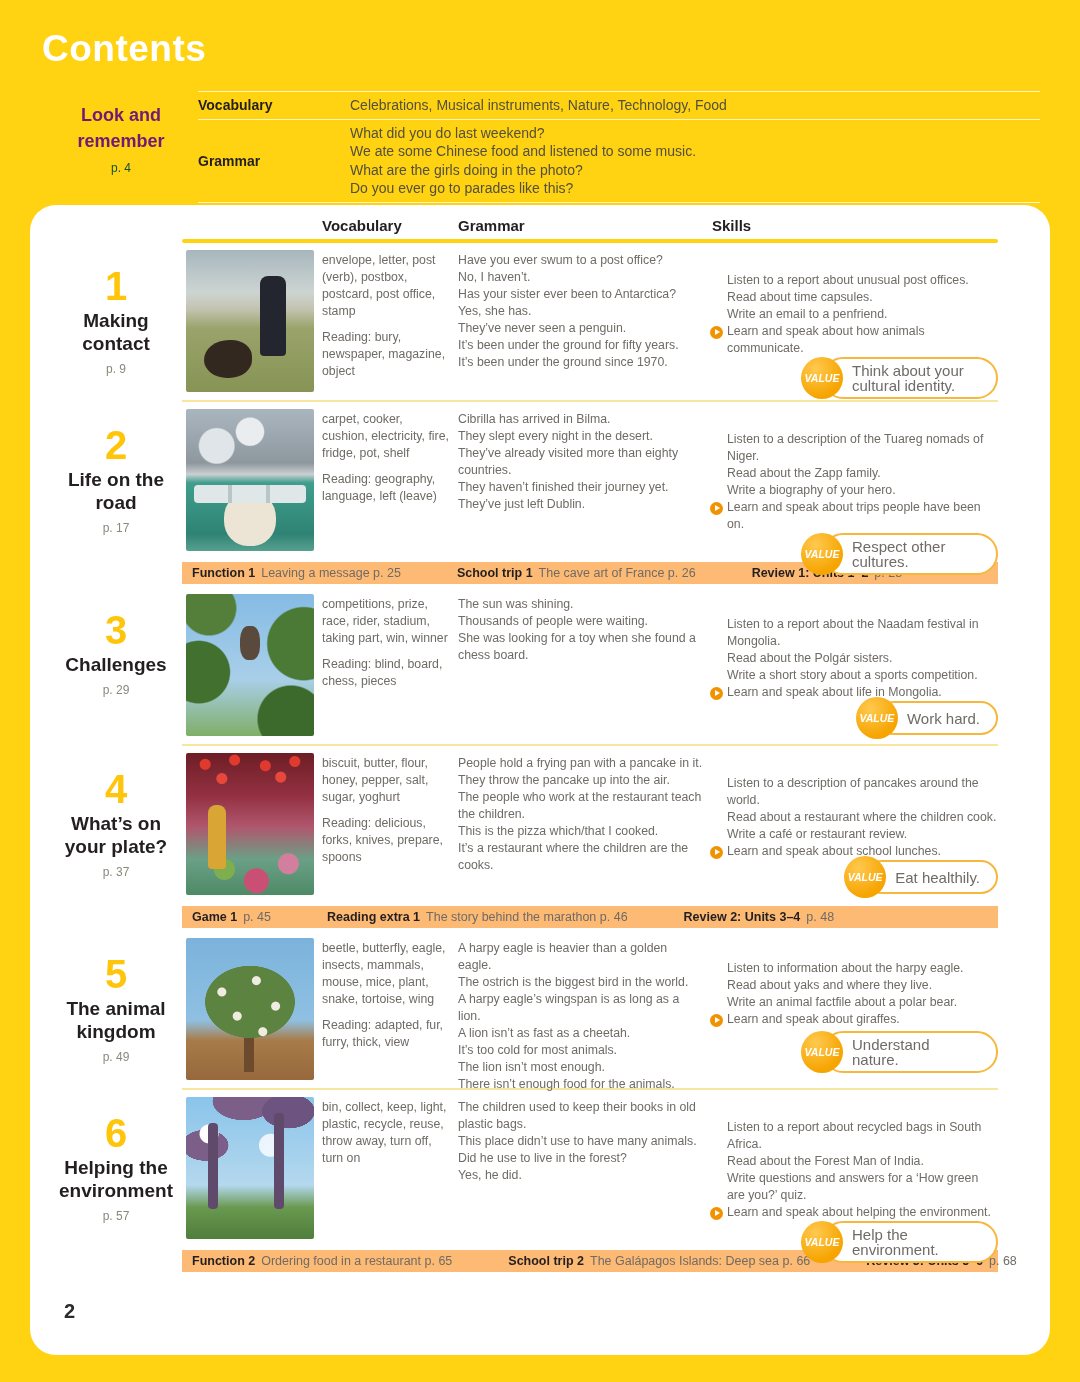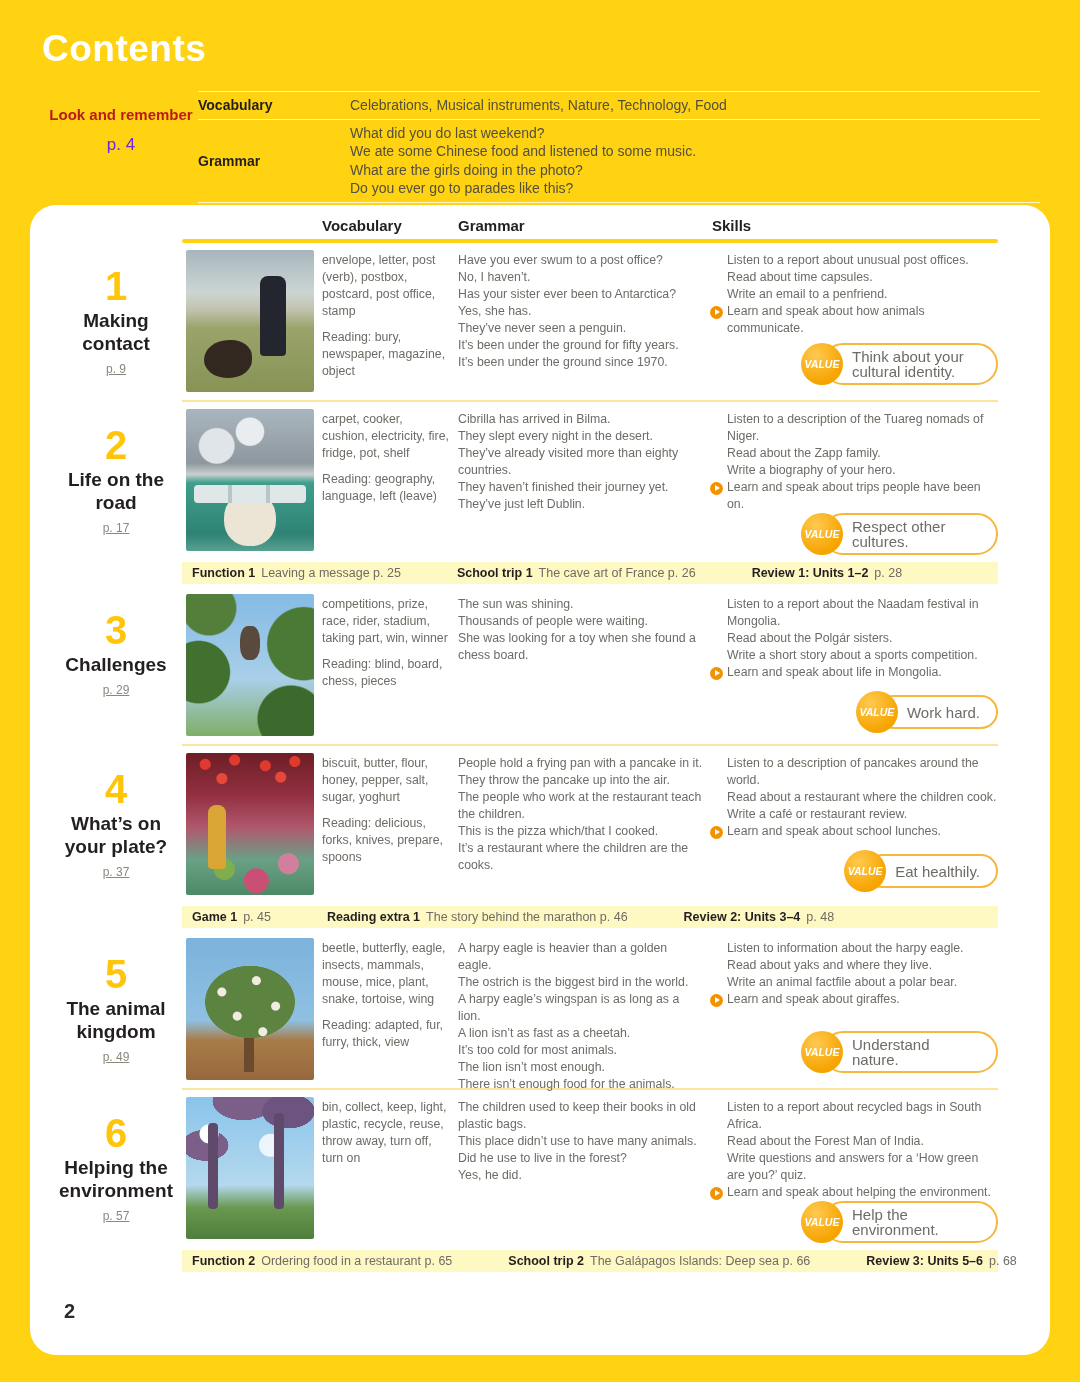--- a/index.html
+++ b/index.html
@@ -8,22 +8,22 @@
     background:#FFD212;
     font-family:"Liberation Sans", sans-serif;
     -webkit-font-smoothing:antialiased;
   }
   
   .contents-title{
     position:absolute;top:28px;left:42px;
     font-size:37px;font-weight:bold;color:#ffffff;letter-spacing:.5px;
   }
   .lr-block{position:absolute;left:45px;top:102px;width:152px;text-align:center;}
-  .lr-title{font-size:15px;font-weight:bold;color:#b91c1c;line-height:26px;}
-  .lr-page{font-size:17px;color:#6d28d9;margin-top:7px;}
+  .lr-title{font-size:18px;font-weight:bold;color:#701a75;line-height:26px;}
+  .lr-page{font-size:12px;color:#14532d;margin-top:7px;}
   .lr-table{position:absolute;left:198px;top:91px;right:40px;}
   .lr-row{display:flex;border-top:1.5px solid rgba(255,255,255,.75);padding:4px 0;}
   .lr-row.last{border-bottom:1.5px solid rgba(255,255,255,.75);}
   .lr-label{width:152px;flex:none;font-weight:bold;font-size:14px;color:#231f20;align-self:center;}
   .lr-value{font-size:14px;color:#54503b;line-height:18.5px;align-self:center;}
   .gline{line-height:18.5px;}
   .ital{}
 
   
   .panel{
@@ -39,29 +39,29 @@
   .col-headers{padding-top:12px;padding-bottom:5px;align-items:end;}
   .col-head{font-size:15px;font-weight:bold;color:#231f20;}
   .rule{height:4px;background:#FFD212;margin:0 52px 0 152px;border-radius:2px;}
   .sep{height:2px;background:#F8E59E;margin:0 52px 0 152px;}
 
   
   .unit-row{height:157px;box-sizing:border-box;}
   .unit-label{display:flex;flex-direction:column;align-items:center;justify-content:flex-start;text-align:center;padding-top:22px;}
   .unit-number{font-size:40px;line-height:42px;font-weight:bold;color:#FFC50A;}
   .unit-title{font-size:19px;line-height:23px;font-weight:bold;color:#231f20;margin-top:2px;}
-  .unit-page{font-size:12px;color:#8b887b;margin-top:7px;text-decoration:underline;}
+  .unit-page{font-size:12px;color:#8b887b;margin-top:7px;}
   .photo{width:128px;height:142px;margin-top:7px;border-radius:2px;position:relative;overflow:hidden;}
   .col{padding-top:9px;font-size:12.3px;color:#6f6b66;line-height:17px;}
   .vocab p{margin:0;}
   .vocab .reading{margin-top:9px;}
   .rlabel{font-style:normal;}
   .grammar .gline{line-height:17px;}
   .skills{display:flex;flex-direction:column;height:148px;box-sizing:border-box;}
-  .skill-list{padding-left:15px;}
+  .skill-list{padding-left:15px;margin-top:20px;}
   .skill-line{position:relative;line-height:17px;}
   .play{
     position:absolute;left:-17px;top:2.5px;width:13px;height:13px;border-radius:50%;
     background:#F39200;display:inline-block;
   }
   .play::after{
     content:"";position:absolute;left:5px;top:3.5px;
     border-left:5px solid #ffffff;border-top:3px solid transparent;border-bottom:3px solid transparent;
   }
   
@@ -76,21 +76,21 @@
   .value-pill{
     margin-left:21px;display:flex;align-items:center;
     min-height:34px;box-sizing:border-box;
     border:2.5px solid #F6B73C;border-radius:21px;background:#ffffff;
     padding:4px 16px 4px 28px;font-size:15px;color:#6f6b66;line-height:15px;
     max-width:176px;
   }
   
   .strip{
     display:flex;align-items:center;gap:56px;
-    background:#fef9c3;margin:3px 52px 3px 152px;
+    background:#fdba74;margin:3px 52px 3px 152px;
     padding:4px 10px;font-size:12.5px;color:#6f6b66;white-space:nowrap;
   }
   .strip-label{font-weight:bold;color:#231f20;margin-right:6px;}
   .page-num{margin:28px 0 0 34px;font-size:20px;font-weight:bold;color:#2b2b28;}
 
   
   .img-u1{background:linear-gradient(180deg,#a7b6bd 0%,#cdd5d2 30%,#c2c3ae 42%,#9aa36b 55%,#879455 100%);}
   .img-u1::before{content:"";position:absolute;left:18px;bottom:14px;width:48px;height:38px;background:#33281f;border-radius:55% 45% 50% 50%;}
   .img-u1::after{content:"";position:absolute;right:28px;top:26px;width:26px;height:80px;background:#23262e;border-radius:8px 8px 4px 4px;}
   .img-u2{background:

